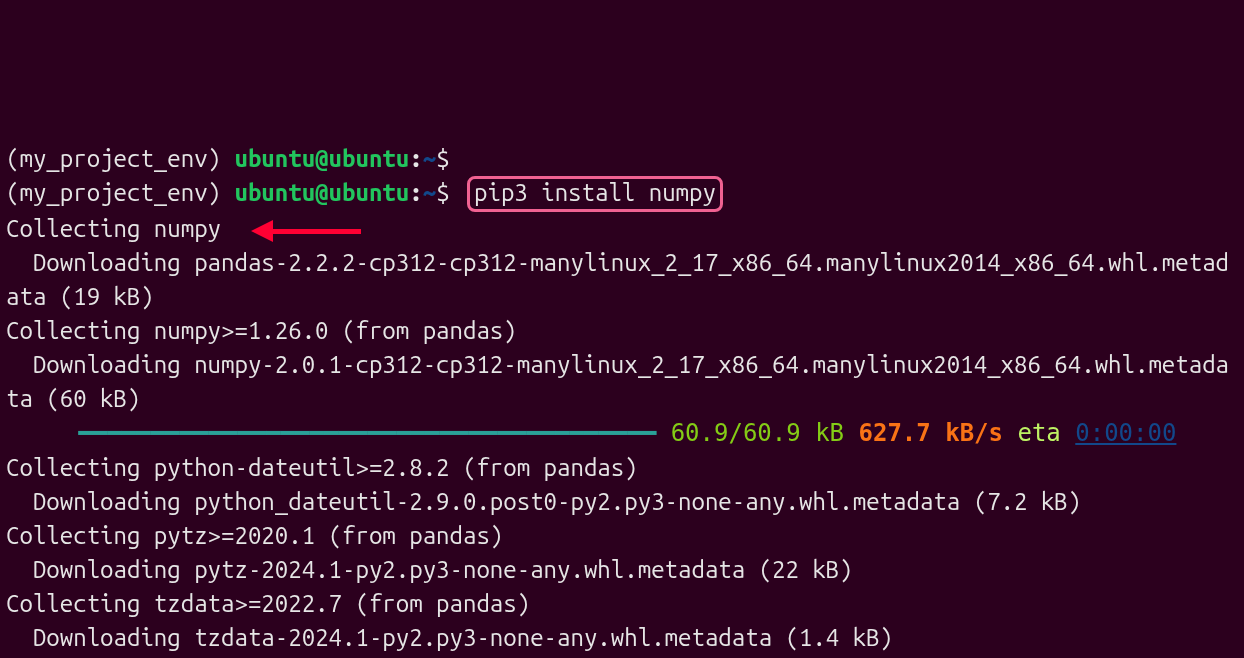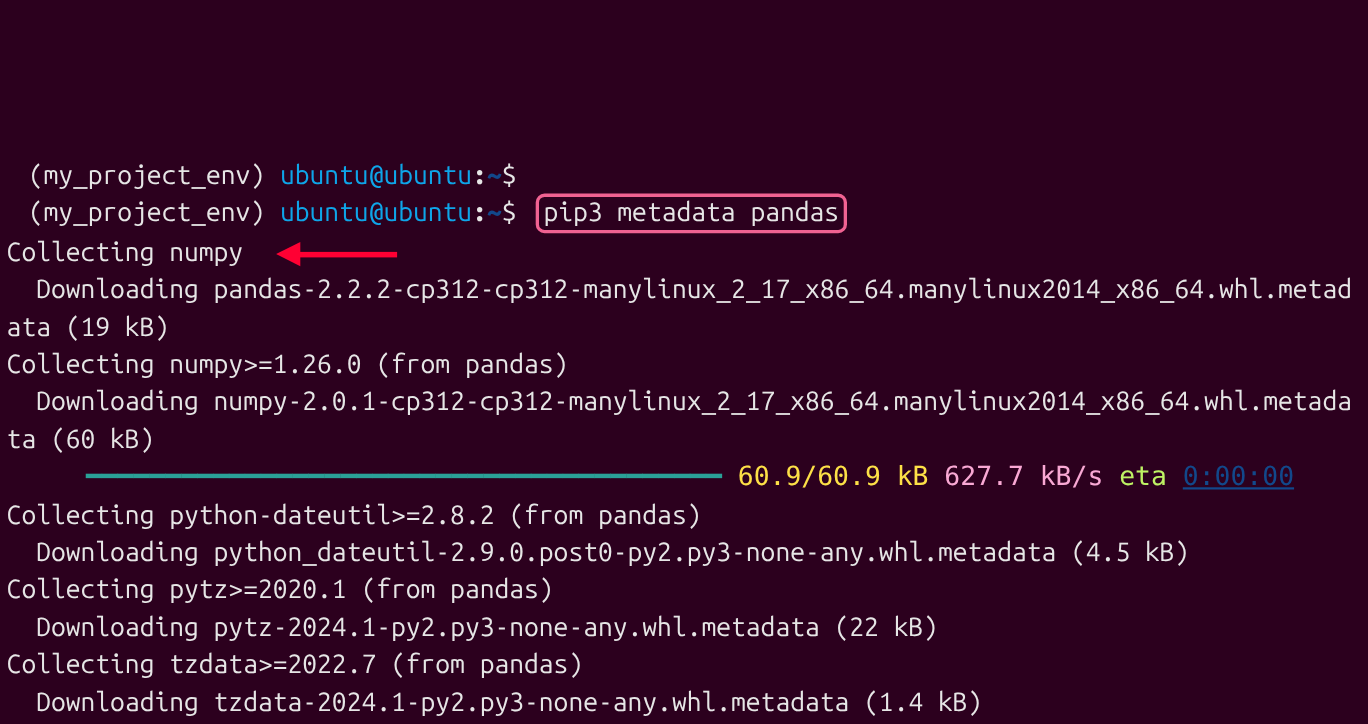--- a/index.html
+++ b/index.html
@@ -6,30 +6,30 @@
     margin: 0;
     padding: 6px;
     background: #2c001e;
     font-family: "Ubuntu Mono", "DejaVu Sans Mono", monospace;
     font-size: 24px;
     line-height: 1.42;
     color: #e6e6e6;
     white-space: pre-wrap;
     word-break: break-all;
   }
-  .env    { color: #e6e6e6; margin-left: 20px; }
-  .user   { color: #0ea5e9; font-weight: normal; }
+  .env    { color: #e6e6e6; }
+  .user   { color: #22c55e; font-weight: bold; }
   .colon  { color: #e6e6e6; font-weight: bold; }
   .path   { color: #12488b; font-weight: bold; }
   .dollar { color: #e6e6e6; }
   .cmd    { color: #e6e6e6; }
   .bar    { font-family: monospace; }
   .bar-fill  { color: #2aa198; }
-  .bar-size  { color: #fde047; }
-  .bar-rate  { color: #f9a8d4; }
+  .bar-size  { color: #84cc16; }
+  .bar-rate  { color: #f97316; font-weight: bold; }
   .bar-eta   { color: #bef264; }
   .bar-time  { color: #12488b; text-decoration: underline; }
 
   
   .hl-box {
     display: inline-block;
     border: 3px solid #f06292;
     border-radius: 8px;
     padding: 0 4px 2px 4px;
     margin-left: 4px;
@@ -62,28 +62,28 @@
     border-bottom: 11px solid transparent;
     border-right: 22px solid #ff0033;
   }
 </style>
 </head>
 <body>
 
 
 
 <span><span class="env">(my_project_env) </span><span class="user">ubuntu@ubuntu</span><span class="colon">:</span><span class="path">~</span><span class="dollar">$ </span></span>
-<span><span class="env">(my_project_env) </span><span class="user">ubuntu@ubuntu</span><span class="colon">:</span><span class="path">~</span><span class="dollar">$ </span><span class="hl-box"><span class="cmd">pip3 metadata pandas</span></span></span>
+<span><span class="env">(my_project_env) </span><span class="user">ubuntu@ubuntu</span><span class="colon">:</span><span class="path">~</span><span class="dollar">$ </span><span class="hl-box"><span class="cmd">pip3 install numpy</span></span></span>
 <span>Collecting numpy</span><span class="arrow-wrap"><span class="arrow-head"></span><span class="arrow-line"></span></span>
 <span>  Downloading pandas-2.2.2-cp312-cp312-manylinux_2_17_x86_64.manylinux2014_x86_64.whl.metadata (19 kB)</span>
 <span>Collecting numpy&gt;=1.26.0 (from pandas)</span>
 <span>  Downloading numpy-2.0.1-cp312-cp312-manylinux_2_17_x86_64.manylinux2014_x86_64.whl.metadata (60 kB)</span>
 <span class="bar"><span>     </span><span class="bar-fill">━━━━━━━━━━━━━━━━━━━━━━━━━━━━━━━━━━━━━━━━</span><span class="bar-size"> 60.9/60.9 kB</span><span class="bar-rate"> 627.7 kB/s</span><span class="bar-eta"> eta </span><span class="bar-time">0:00:00</span></span>
 <span>Collecting python-dateutil&gt;=2.8.2 (from pandas)</span>
-<span>  Downloading python_dateutil-2.9.0.post0-py2.py3-none-any.whl.metadata (4.5 kB)</span>
+<span>  Downloading python_dateutil-2.9.0.post0-py2.py3-none-any.whl.metadata (7.2 kB)</span>
 <span>Collecting pytz&gt;=2020.1 (from pandas)</span>
 <span>  Downloading pytz-2024.1-py2.py3-none-any.whl.metadata (22 kB)</span>
 <span>Collecting tzdata&gt;=2022.7 (from pandas)</span>
 <span>  Downloading tzdata-2024.1-py2.py3-none-any.whl.metadata (1.4 kB)</span>
 
 
 
 
 
 

